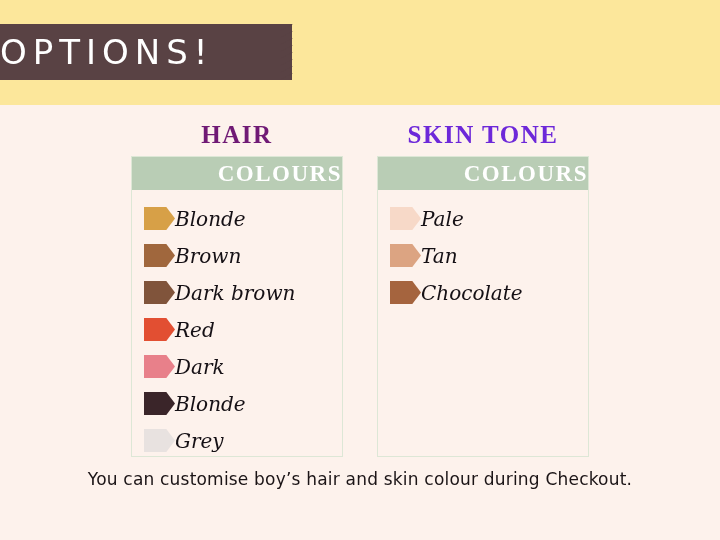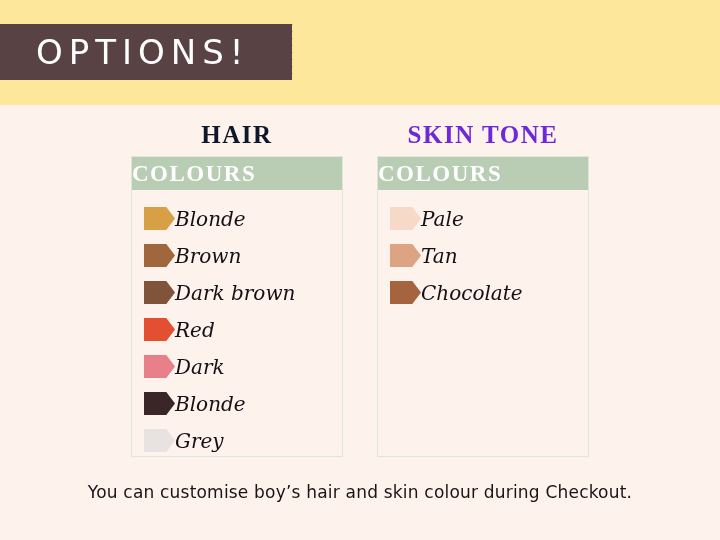--- a/index.html
+++ b/index.html
@@ -33,21 +33,20 @@
     background: #594244;
     display: flex;
     align-items: center;
   }
   .ribbon-title {
     color: #FFFFFF;
     font-family: "DejaVu Sans", sans-serif;
     font-size: 34px;
     font-weight: 400;
     letter-spacing: 6px;
-    padding-left: 36px;
     line-height: 1;
     white-space: nowrap;
   }
   .ribbon-teeth {
     position: absolute;
     left: 280px;
     top: 24px;
     width: 13px;
     height: 56px;
   }
@@ -80,21 +79,21 @@
     border: 1px solid #DDE7D6;
     background: #FDF2EC;
     height: 301px;
     box-sizing: border-box;
   }
   .card-header {
     background: #B9CDB5;
     height: 33px;
     display: flex;
     align-items: center;
-    justify-content: flex-start;
+    justify-content: flex-end;
   }
   .card-header-label {
     color: #FFFFFF;
     font-family: "Liberation Serif", serif;
     font-weight: bold;
     font-size: 23px;
     letter-spacing: 1.5px;
     line-height: 1;
   }
   .swatch-list {
@@ -117,21 +116,21 @@
     font-size: 20px;
     color: #151015;
     line-height: 1;
     white-space: nowrap;
   }
 
   
   .footer {
     position: absolute;
     left: 0;
-    top: 482px;
+    top: 469px;
     width: 720px;
     text-align: center;
   }
   .footer-text {
     font-family: "DejaVu Sans", sans-serif;
     font-size: 17px;
     color: #1B1416;
     letter-spacing: 0.2px;
     white-space: nowrap;
   }
@@ -144,21 +143,21 @@
     <span class="ribbon-title">OPTIONS!</span>
   </div>
   <svg class="ribbon-teeth" viewBox="0 0 13 56" preserveAspectRatio="none">
     <polygon fill="#594244" points="0,0 13,0 0,7 13,7 0,14 13,14 0,21 13,21 0,28 13,28 0,35 13,35 0,42 13,42 0,49 13,49 0,56 0,56"></polygon>
   </svg>
 </div>
 
 <div class="columns">
 
   <div class="column">
-    <div class="col-title" style="color: #0f172a;">HAIR</div>
+    <div class="col-title" style="color: #701a75;">HAIR</div>
     <div class="card">
       <div class="card-header" style="background: rgb(185, 205, 181);">
         <span class="card-header-label">COLOURS</span>
       </div>
       <div class="swatch-list">
 
         <div class="swatch-row">
           <span class="swatch" style="background: rgb(215, 160, 71);"></span>
           <span class="swatch-label">Blonde</span>
         </div>

